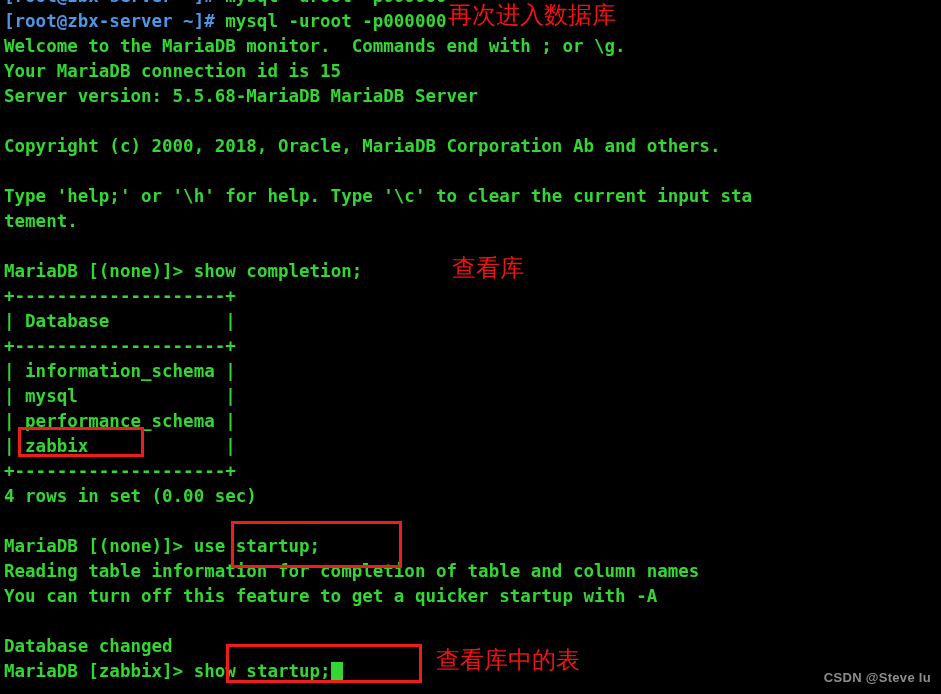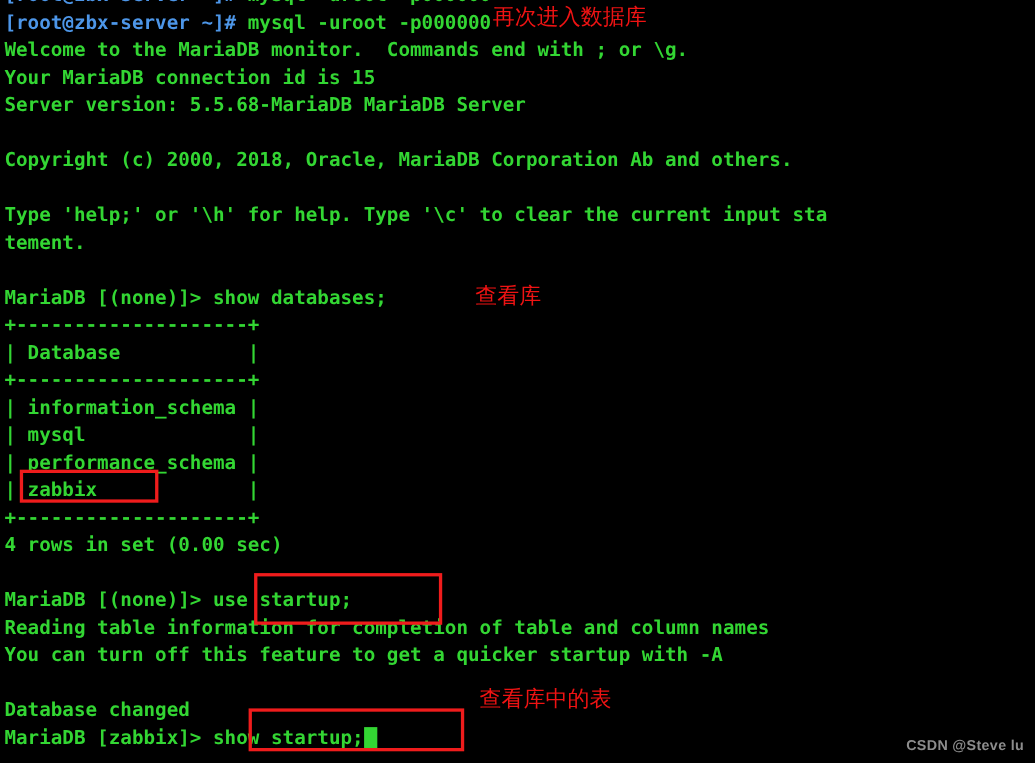--- a/index.html
+++ b/index.html
@@ -53,28 +53,28 @@
     pointer-events: none;
   }
   #box-zabbix  { left: 18px;  top: 427px; width: 126px; height: 30px; }
   #box-use     { left: 231px; top: 521px; width: 171px; height: 47px; }
   #box-show    { left: 226px; top: 644px; width: 196px; height: 39px; }
   
   .annot {
     position: absolute;
     color: #ef1313;
     font-family: "DejaVu Serif", "Liberation Serif", serif;
-    font-size: 20px;
+    font-size: 24px;
     line-height: 26px;
     font-weight: normal;
     white-space: pre;
   }
   #annot-top    { left: 448px; top: 2px; }
-  #annot-show-db{ left: 432px; top: 255px; }
-  #annot-tables { left: 436px; top: 622px; }
+  #annot-show-db{ left: 452px; top: 255px; }
+  #annot-tables { left: 436px; top: 647px; }
   
   #watermark {
     position: absolute;
     right: 10px;
     bottom: 4px;
     color: #8d8d8d;
     font-family: "Liberation Sans", sans-serif;
     font-size: 13px;
     font-weight: bold;
     letter-spacing: 0.3px;
@@ -94,21 +94,21 @@
     <div class="line">Welcome to the MariaDB monitor.  Commands end with ; or \g.</div>
     <div class="line">Your MariaDB connection id is 15</div>
     <div class="line">Server version: 5.5.68-MariaDB MariaDB Server</div>
     <div class="line"></div>
     <div class="line">Copyright (c) 2000, 2018, Oracle, MariaDB Corporation Ab and others.</div>
     <div class="line"></div>
     <div class="line">Type 'help;' or '\h' for help. Type '\c' to clear the current input sta</div>
     <div class="line">tement.</div>
     <div class="line"></div>
 
-    <div class="line"><span>MariaDB [(none)]&gt;</span><span class="cmd"> show databases;</span></div>
+    <div class="line"><span>MariaDB [(none)]&gt;</span><span class="cmd"> show completion;</span></div>
 
     <div class="line">+--------------------+</div>
     <div class="line">| Database           |</div>
     <div class="line">+--------------------+</div>
     <div class="line">| information_schema |</div>
     <div class="line">| mysql              |</div>
     <div class="line">| performance_schema |</div>
     <div class="line">| zabbix             |</div>
     <div class="line">+--------------------+</div>
     <div class="line">4 rows in set (0.00 sec)</div>

